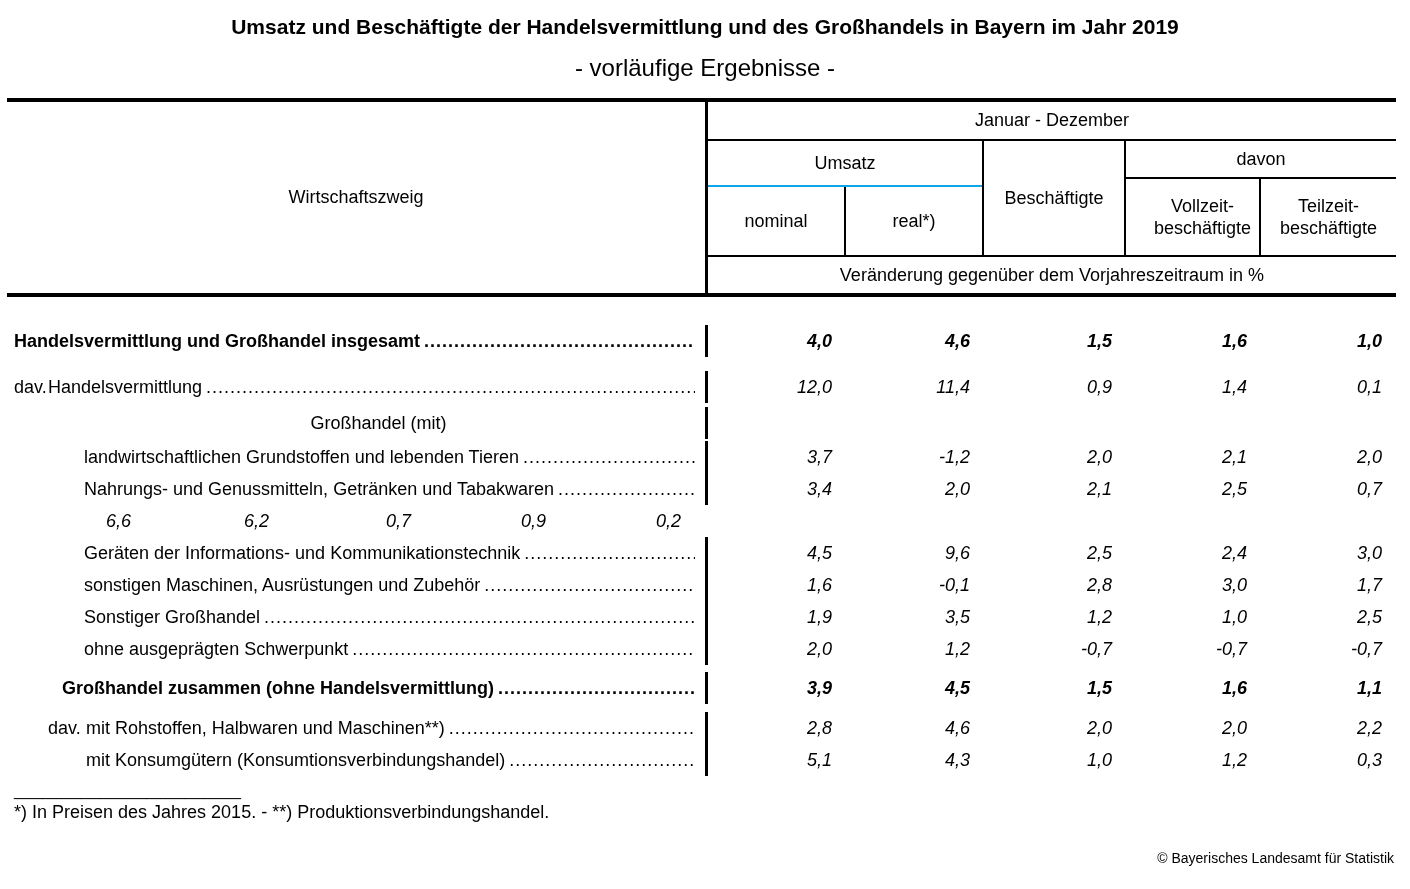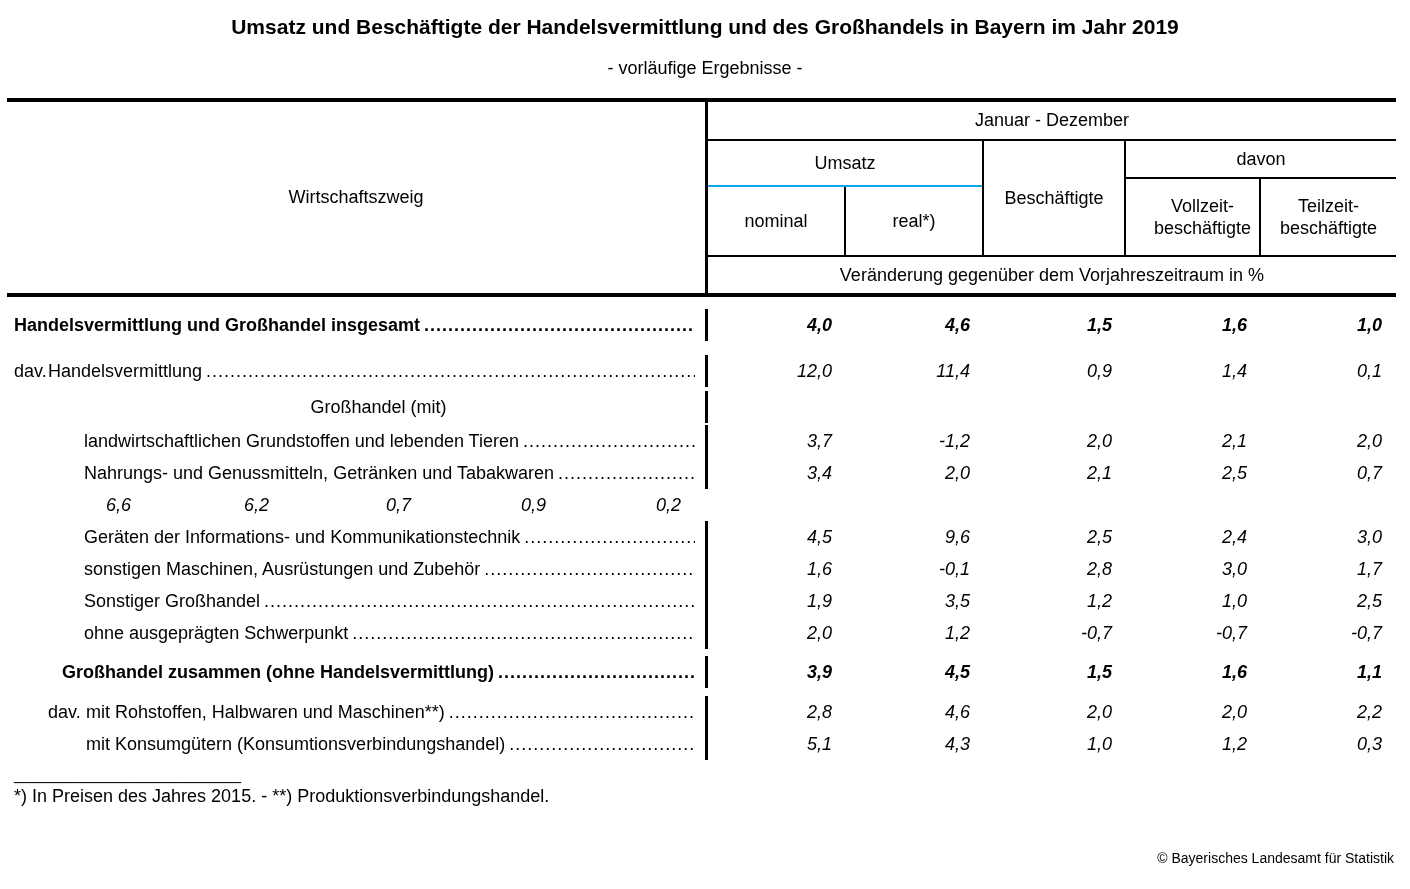--- a/index.html
+++ b/index.html
@@ -8,21 +8,21 @@
     background: #ffffff; color: #000000;
     font-family: "Liberation Sans", sans-serif;
     position: relative; overflow: hidden;
   }
   .title {
     margin: 14px 0 0 0; text-align: center;
     font-size: 21px; font-weight: bold; line-height: 26px;
   }
   .subtitle {
     margin: 17px 0 0 0; text-align: center;
-    font-size: 18px; line-height: 22px;
+    font-size: 24px; line-height: 22px;
   }
   
   .table-wrap {
     margin: 19px 0 0 7px; width: 1389px;
     border-top: 4px solid #000;
     box-sizing: content-box;
   }
   .hdr {
     display: flex; height: 195px; box-sizing: border-box;
     border-bottom: 4px solid #000;
@@ -64,21 +64,21 @@
   .pl79 { padding-left: 79px; }
   .txt { flex: none; }
   .leader { flex: 1; overflow: hidden; white-space: nowrap; padding-left: 4px; letter-spacing: 1px; }
   .leader::after { content: "......................................................................................................................................................................................."; }
   .val {
     box-sizing: border-box; text-align: right; padding-right: 14px;
     font-style: italic;
   }
   .v1 { width: 138px; } .v2 { width: 138px; } .v3 { width: 142px; } .v4 { width: 135px; } .v5 { width: 135px; }
   .row.b { font-weight: bold; }
-  .mt28 { margin-top: 12px; } .mt14 { margin-top: 14px; } .mt4 { margin-top: 4px; }
+  .mt28 { margin-top: 28px; } .mt14 { margin-top: 14px; } .mt4 { margin-top: 4px; }
   .mt1 { margin-top: 2px; } .mt7 { margin-top: 7px; } .mt8 { margin-top: 8px; }
   
   .foot-rule { margin: 6px 0 0 14px; font-size: 17px; line-height: 18px; }
   .footnote  { margin: 1px 0 0 14px; font-size: 18px; line-height: 22px; }
   .copyright {
     position: absolute; top: 850px; right: 16px;
     font-size: 14px;
   }
 </style>
 </head>

